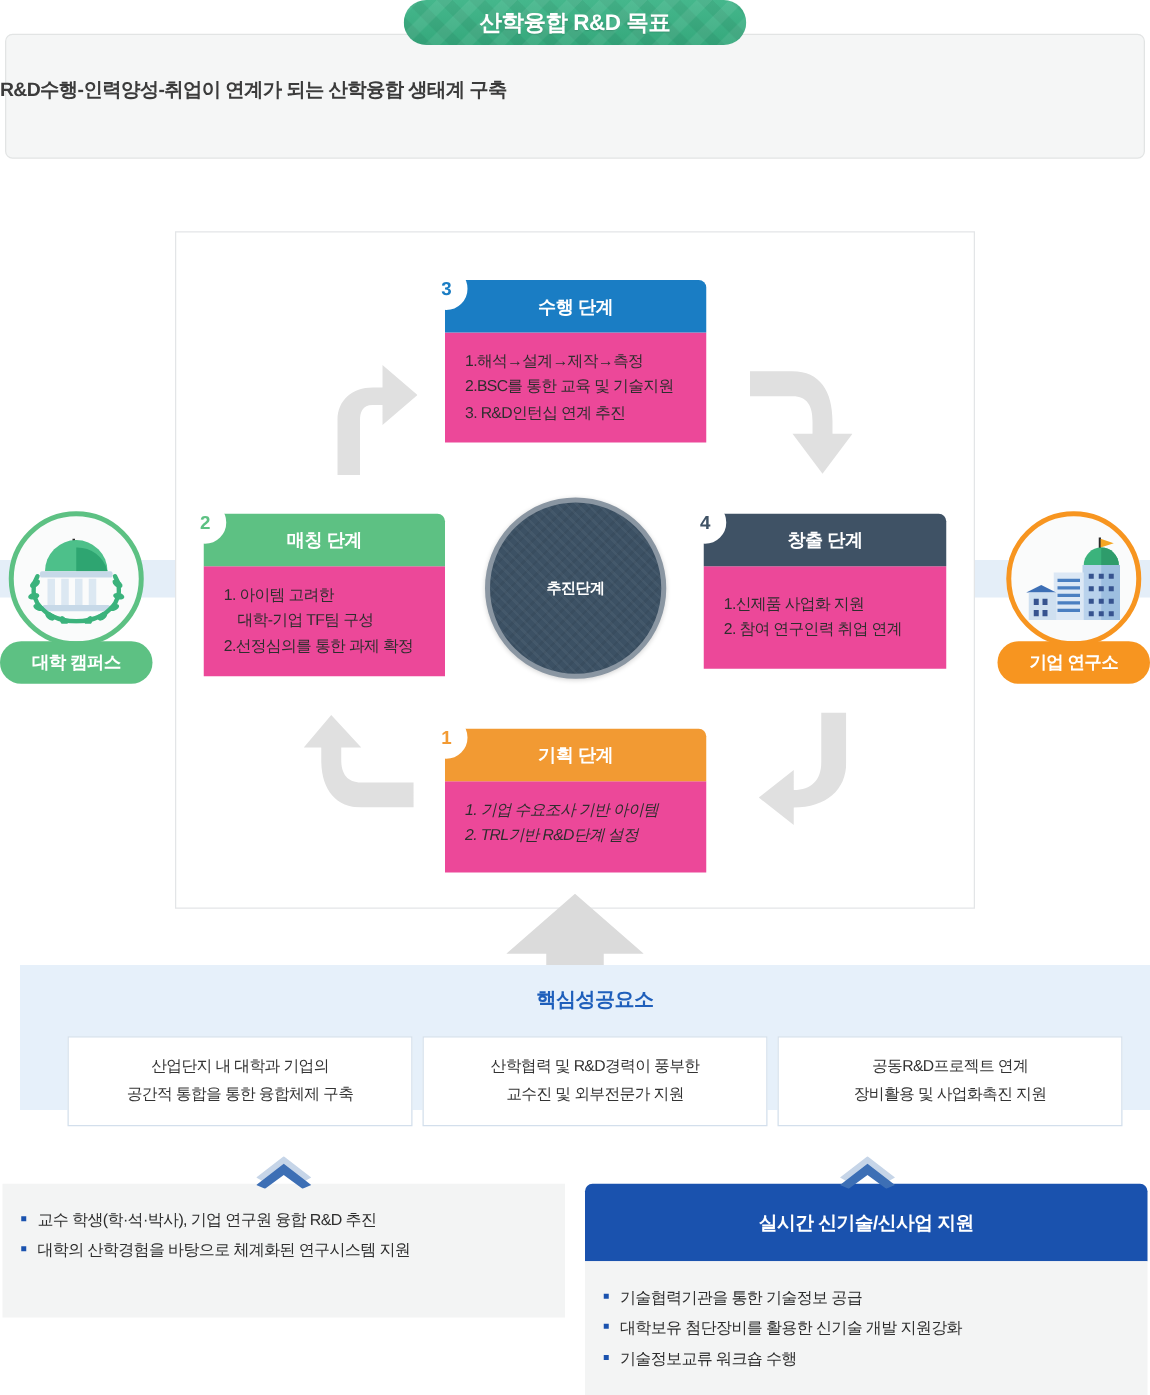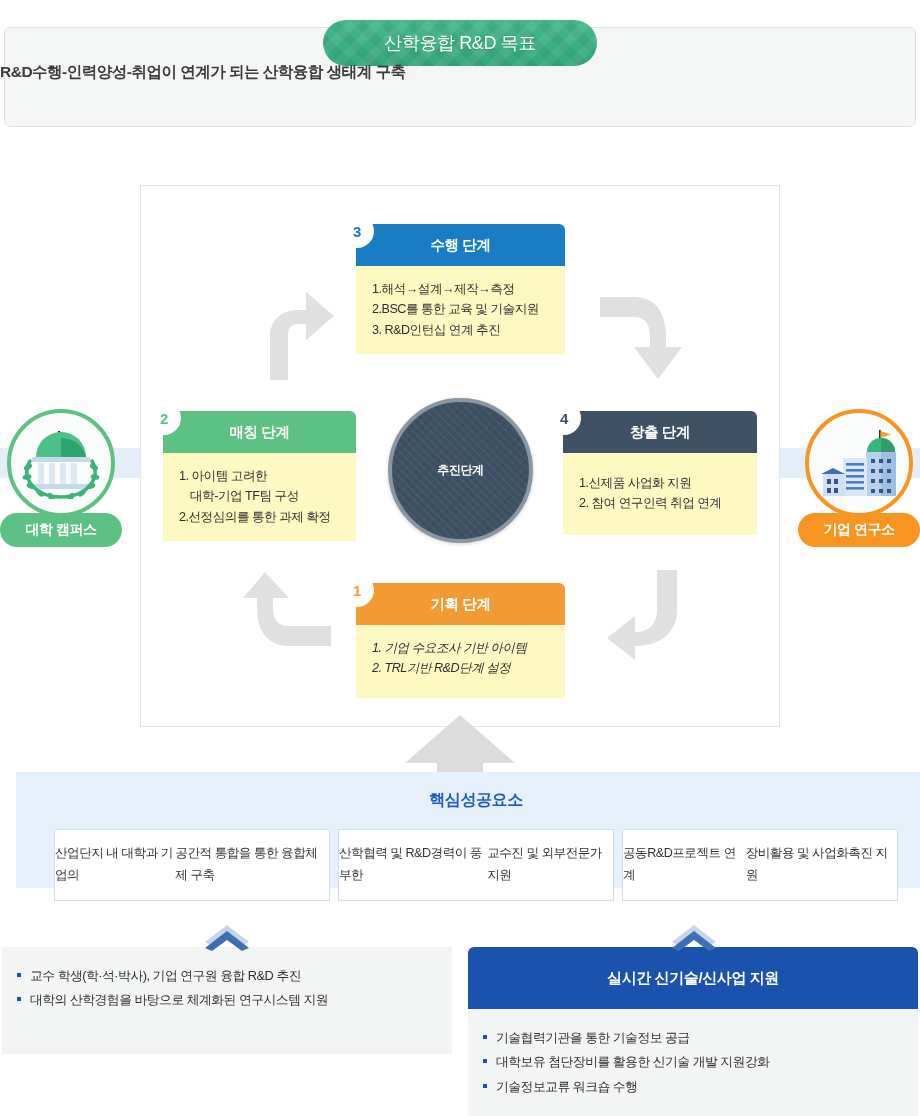--- a/index.html
+++ b/index.html
@@ -12,32 +12,31 @@
   }
 
   
   .goal-wrap{position:absolute;left:0;top:0;width:920px;height:130px;}
   .goal-panel{
     position:absolute;left:4px;top:27px;width:912px;height:100px;
     background:#f5f6f6;border:1px solid #e2e4e4;border-radius:6px;
     box-sizing:border-box;
   }
   .goal-badge{
-    position:absolute;left:323px;top:0;width:274px;height:46px;
+    position:absolute;left:323px;top:0;width:274px;height:36px;
     border-radius:23px;
     background:#39b083;
     background-image:
       linear-gradient(135deg, rgba(255,255,255,.07) 25%, transparent 25%, transparent 50%, rgba(255,255,255,.07) 50%, rgba(255,255,255,.07) 75%, transparent 75%),
       linear-gradient(45deg, rgba(0,0,0,.05) 25%, transparent 25%, transparent 50%, rgba(0,0,0,.05) 50%, rgba(0,0,0,.05) 75%, transparent 75%),
       linear-gradient(180deg,#45b78c,#35a87c);
     background-size:26px 26px,26px 26px,100% 100%;
     display:flex;align-items:center;justify-content:center;
-    color:#fff;font-size:18px;font-weight:normal;letter-spacing:-0.4px;
+    color:#fff;font-size:18px;font-weight:bold;letter-spacing:-0.4px;
     text-shadow:0 1px 1px rgba(0,0,0,.12);
-    margin-top:20px;
   }
   .goal-text{
     position:absolute;left:0;top:62px;width:920px;
     font-size:15.5px;color:#3b3b3b;font-weight:bold;letter-spacing:-0.5px;
   }
 
   
   .cycle-frame{
     position:absolute;left:140px;top:185px;width:640px;height:542px;
     border:1px solid #e3e5e7;background:#fff;box-sizing:border-box;
@@ -50,21 +49,21 @@
 
   
   .step{position:absolute;}
   .step-head{
     height:42px;border-radius:6px 6px 0 0;
     display:flex;align-items:center;justify-content:center;
     color:#fff;font-size:14.5px;font-weight:bold;letter-spacing:-0.4px;
     position:relative;
   }
   .step-body{
-    background:#fef9c3;
+    background:#ec4899;
     padding:13px 0 14px 16px;
     font-size:12.6px;color:#2e2e2e;line-height:1.62;letter-spacing:-0.5px;
   }
   .step-body div{white-space:nowrap;}
   .step-body .indent{padding-left:11px;}
   .badge-num{
     position:absolute;left:-16px;top:-10px;
     width:34px;height:34px;border-radius:50%;
     background:#fff;border:3px solid #fff;
     display:flex;align-items:center;justify-content:center;
@@ -140,21 +139,21 @@
     position:absolute;left:0;top:18px;width:920px;text-align:center;
     color:#1f5fbb;font-size:16px;font-weight:bold;letter-spacing:-0.4px;
   }
   .ksf-row{
     position:absolute;left:38px;top:57px;width:844px;
     display:flex;justify-content:space-between;
   }
   .ksf-card{
     width:276px;height:72px;background:#ffffff;border:1px solid #d3dfec;
     box-sizing:border-box;
-    display:flex;flex-direction:row;align-items:center;justify-content:center;
+    display:flex;flex-direction:column;align-items:center;justify-content:center;
     font-size:12.6px;color:#333;line-height:1.72;letter-spacing:-0.5px;
   }
 
   
   .support{position:absolute;top:947px;width:450px;height:169px;}
   #support-left{left:2px;}
   #support-right{left:468px;}
   .support-head{
     height:62px;border-radius:6px 6px 0 0;background:#1a52ae;
     display:flex;align-items:center;justify-content:center;

